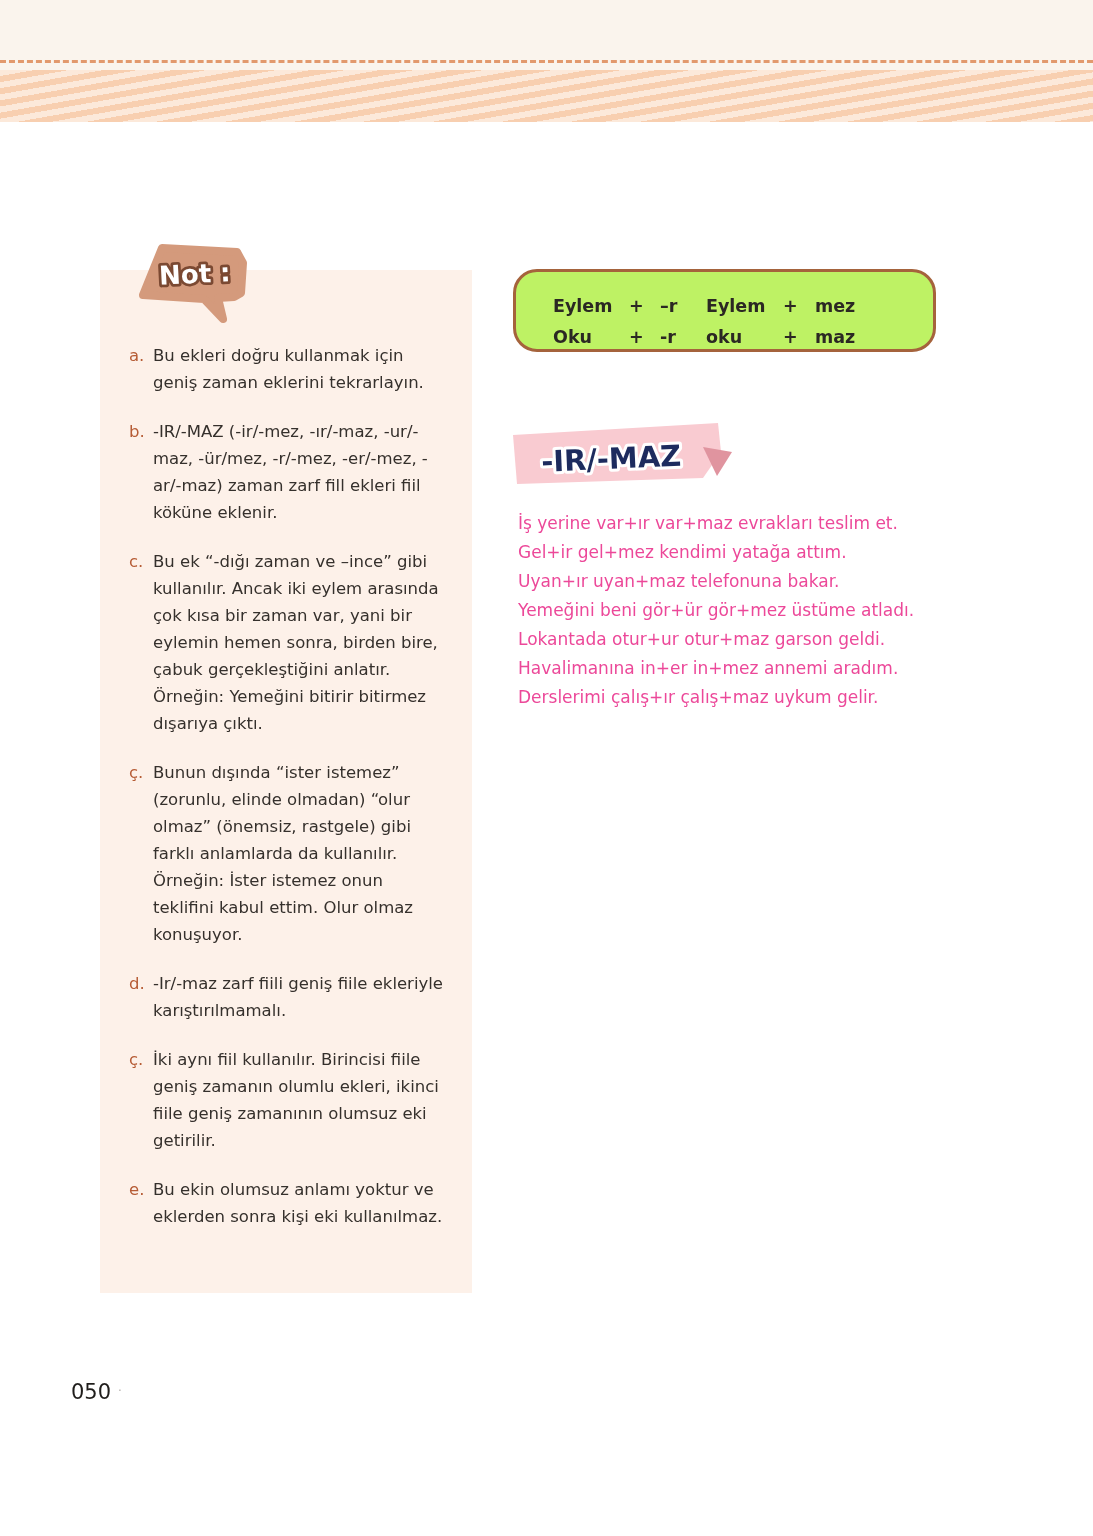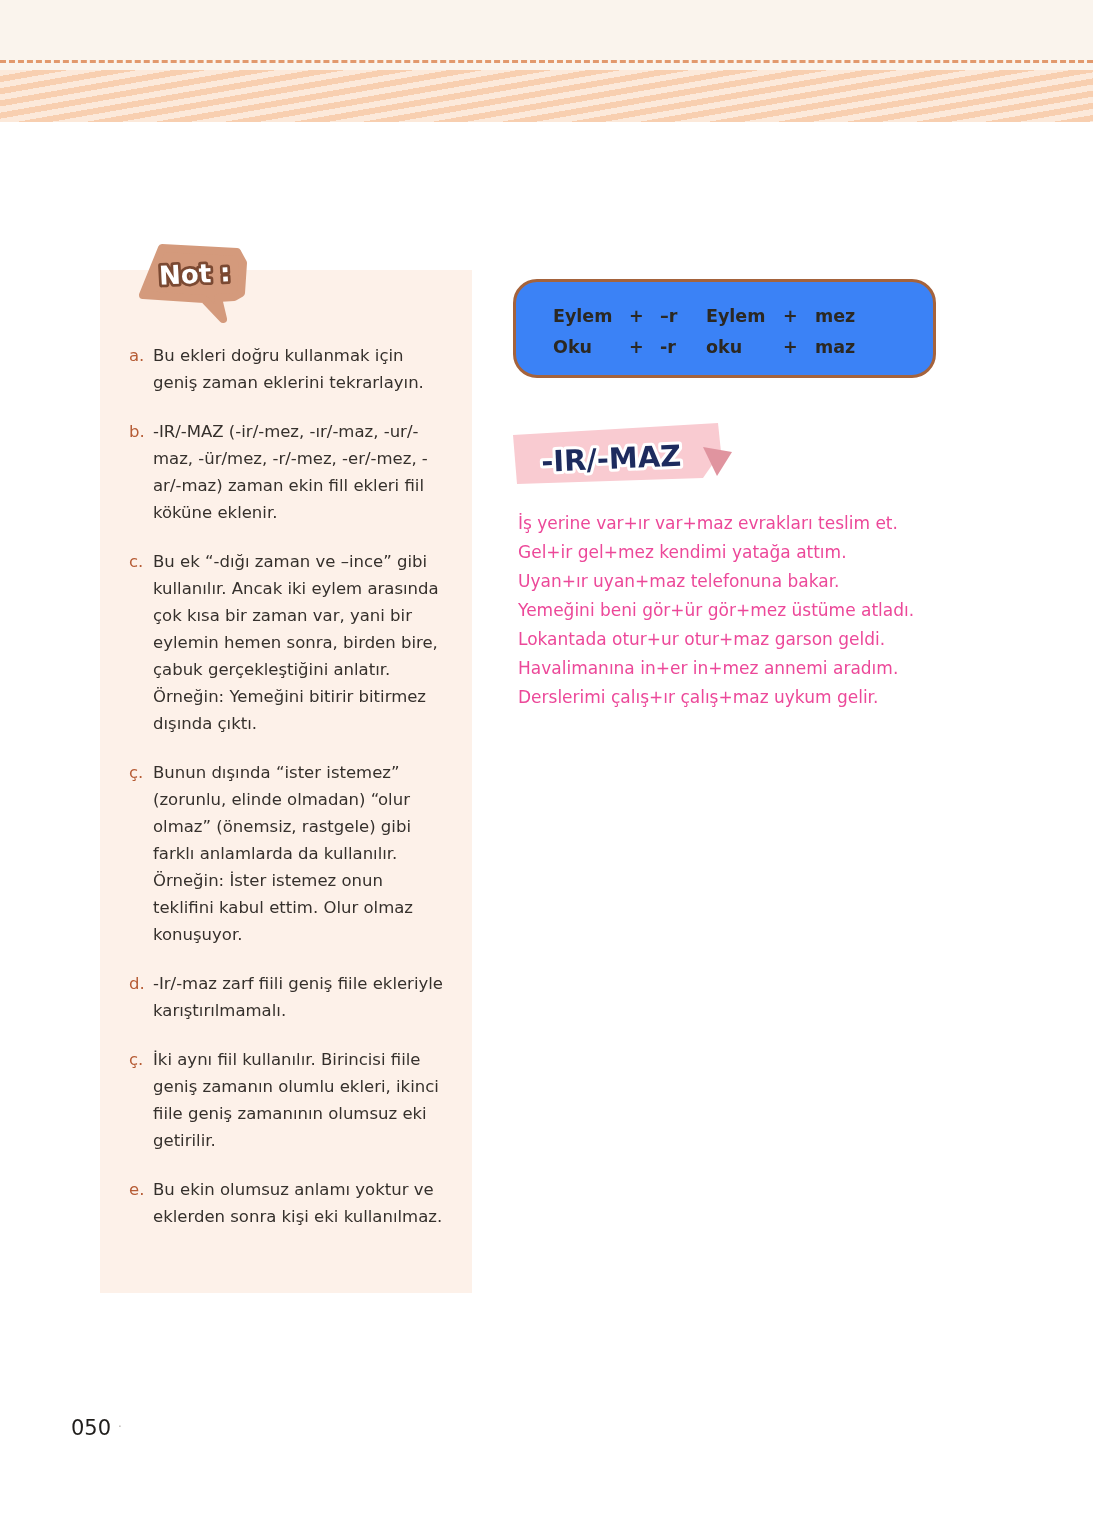--- a/index.html
+++ b/index.html
@@ -31,36 +31,36 @@
   .note-badge-svg { position:absolute; left:133px; top:238px; }
   .note-list { padding:72px 24px 0 29px; }
   .note-item {
     display:flex; margin-bottom:22px;
     font-size:16.5px; line-height:27px; color:#35302c;
   }
   .note-item .label { color:#b65c35; width:24px; flex:none; }
   .note-item .text { flex:1; }
   
   .formula-box {
-    position:absolute; left:513px; top:279px; width:423px; height:99px;
-    border:3px solid #a5633c; border-radius:24px; background:#3b82f6;
+    position:absolute; left:513px; top:269px; width:423px; height:83px;
+    border:3px solid #a5633c; border-radius:24px; background:#bef264;
   }
   .formula-grid {
     display:grid; grid-template-columns:76px 31px 46px 77px 32px auto;
     padding:19px 0 0 37px;
     font-weight:bold; font-size:17.5px; line-height:31px; color:#2b2823;
   }
   .banner-svg { position:absolute; left:505px; top:415px; }
   .examples {
     position:absolute; left:518px; top:509px; width:470px;
     font-size:17px; line-height:29px; color:#ec4899;
   }
   
   .page-number {
-    position:absolute; left:71px; top:1416px;
+    position:absolute; left:71px; top:1380px;
     font-size:21px; color:#1f1d1b;
   }
   .page-number .dot {
     color:#b4b0ac; font-size:12px; margin-left:7px; vertical-align:4px;
   }
 </style>
 </head>
 <body>
 
 <div class="top-cream"></div>
@@ -68,25 +68,25 @@
 <div class="stripe-band"></div>
 
 <div class="note-panel">
   <div class="note-list">
     <div class="note-item">
       <span class="label">a.</span>
       <span class="text">Bu ekleri doğru kullanmak için geniş zaman eklerini tekrarlayın.</span>
     </div>
     <div class="note-item">
       <span class="label">b.</span>
-      <span class="text">-IR/-MAZ (-ir/-mez, -ır/-maz, -ur/-maz, -ür/mez, -r/-mez, -er/-mez, -ar/-maz) zaman ekin fill ekleri fiil köküne eklenir.</span>
+      <span class="text">-IR/-MAZ (-ir/-mez, -ır/-maz, -ur/-maz, -ür/mez, -r/-mez, -er/-mez, -ar/-maz) zaman zarf fill ekleri fiil köküne eklenir.</span>
     </div>
     <div class="note-item">
       <span class="label">c.</span>
-      <span class="text">Bu ek “-dığı zaman ve –ince” gibi kullanılır. Ancak iki eylem arasında çok kısa bir zaman var, yani bir eylemin hemen sonra, birden bire, çabuk gerçekleştiğini anlatır. Örneğin: Yemeğini bitirir bitirmez dışında çıktı.</span>
+      <span class="text">Bu ek “-dığı zaman ve –ince” gibi kullanılır. Ancak iki eylem arasında çok kısa bir zaman var, yani bir eylemin hemen sonra, birden bire, çabuk gerçekleştiğini anlatır. Örneğin: Yemeğini bitirir bitirmez dışarıya çıktı.</span>
     </div>
     <div class="note-item">
       <span class="label">ç.</span>
       <span class="text">Bunun dışında “ister istemez” (zorunlu, elinde olmadan) “olur olmaz” (önemsiz, rastgele) gibi farklı anlamlarda da kullanılır. Örneğin: İster istemez onun teklifini kabul ettim. Olur olmaz konuşuyor.</span>
     </div>
     <div class="note-item">
       <span class="label">d.</span>
       <span class="text">-Ir/-maz zarf fiili geniş fiile ekleriyle karıştırılmamalı.</span>
     </div>
     <div class="note-item">

